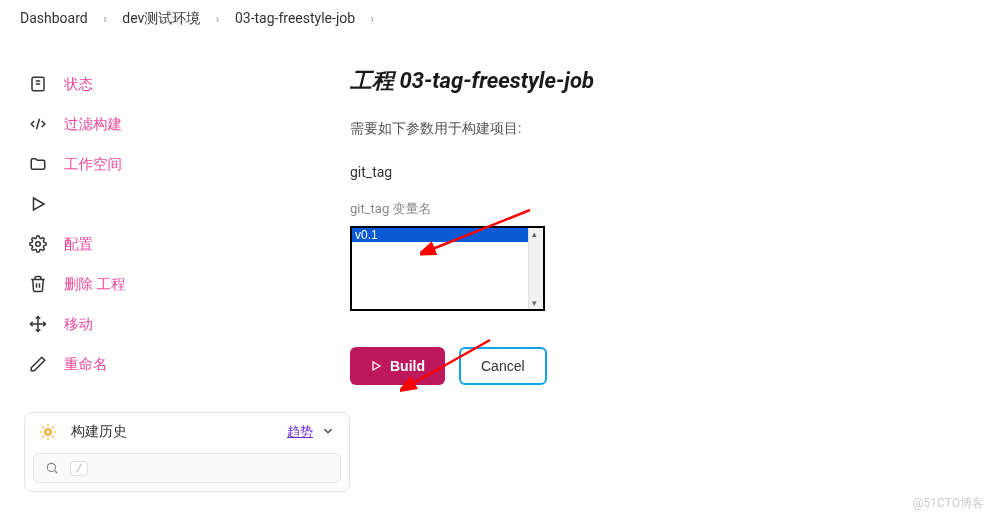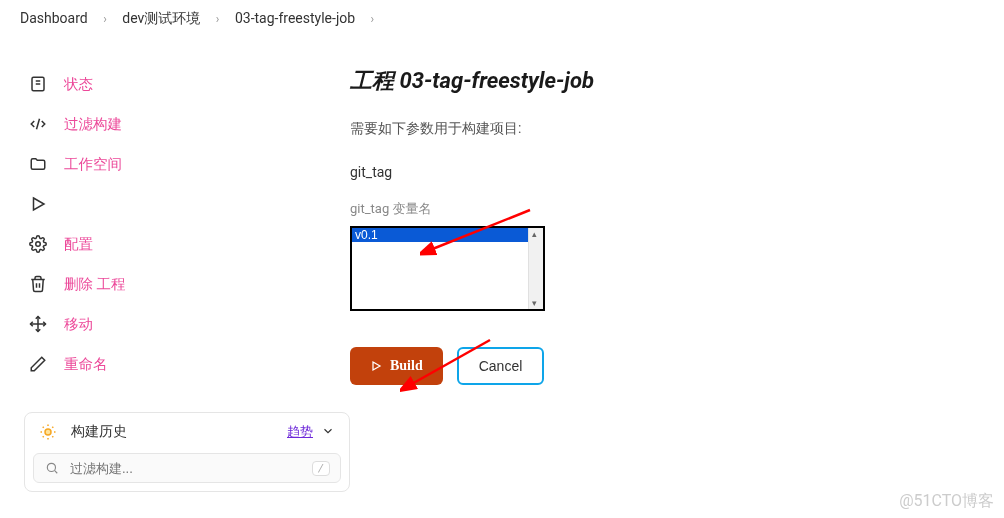--- a/index.html
+++ b/index.html
@@ -39,29 +39,29 @@
     
     .select-box { width: 195px; height: 85px; border: 2px solid #000; background: #fff; position: relative; overflow: auto; }
     .select-option { font-family: Arial, sans-serif; font-size: 12px; padding: 0 3px; line-height: 14px; cursor: pointer; }
     .select-option.selected { background: #0a5ad6; color: #fff; }
     .select-scroll { position: absolute; right: 0; top: 0; bottom: 0; width: 15px; background: #f1f1f1; border-left: 1px solid #e0e0e0; }
     .select-scroll::before { content: "▴"; position: absolute; top: 1px; left: 3px; font-size: 9px; color: #666; }
     .select-scroll::after { content: "▾"; position: absolute; bottom: 1px; left: 3px; font-size: 9px; color: #666; }
     
     .actions { margin-top: 36px; display: flex; gap: 14px; }
     .btn { display: inline-flex; align-items: center; justify-content: center; height: 38px; padding: 0 20px; border-radius: 6px; font-size: 14px; font-weight: 600; cursor: pointer; border: none; }
-    .btn-build { background: #c2410c; color: #fff; gap: 8px; font-family: Liberation Serif, serif; }
+    .btn-build { background: #be185d; color: #fff; gap: 8px; }
     .btn-build .play-icon { width: 12px; height: 12px; display: inline-flex; }
     .btn-cancel { background: #fff; color: #333; border: 2px solid #0ea5e9; font-weight: 400; }
     
     
     .arrow { position: absolute; pointer-events: none; }
     
     
-    .watermark { position: absolute; right: 10px; bottom: 6px; font-size: 16px; color: #ccc; pointer-events: none; }
+    .watermark { position: absolute; right: 20px; bottom: 6px; font-size: 12px; color: #ccc; pointer-events: none; }
   </style>
 </head>
 <body>
 
 <div class="breadcrumb">
   <span class="crumb">Dashboard</span>
   <span class="sep">›</span>
   <span class="crumb">dev测试环境</span>
   <span class="sep">›</span>
   <span class="crumb">03-tag-freestyle-job</span>
@@ -171,21 +171,20 @@
             </svg>
         </span>
       </div>
       <div class="history-filter">
         <span class="search-icon">
           <svg viewBox="0 0 24 24" width="14" height="14" fill="none" stroke="currentColor" stroke-width="2">
               <circle cx="11" cy="11" r="7"></circle>
               <line x1="21" y1="21" x2="16.65" y2="16.65"></line>
             </svg>
         </span>
-        <input type="text" placeholder="过滤构建..." style="">
         <span class="kbd">/</span>
       </div>
     </div>
   </div>
 
   <div class="main">
     <h1 class="page-title">工程 03-tag-freestyle-job</h1>
     <div class="page-desc">需要如下参数用于构建项目:</div>
     <div class="param-label">git_tag</div>
     <div class="param-help">git_tag 变量名</div>

